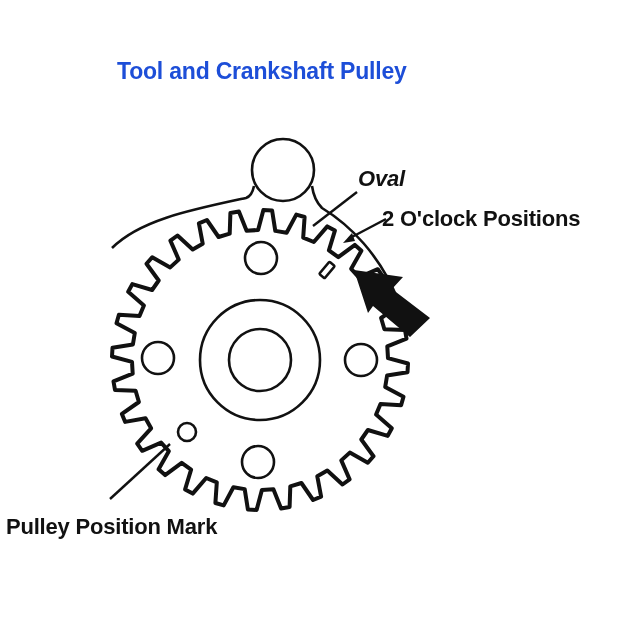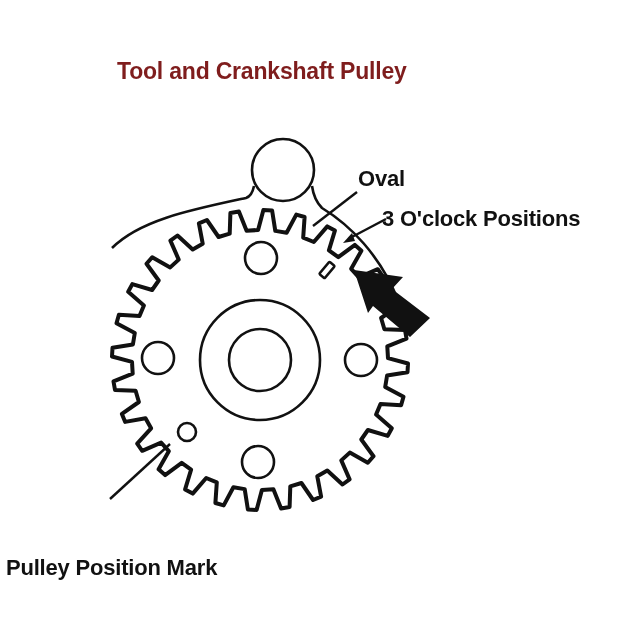--- a/index.html
+++ b/index.html
@@ -1,21 +1,21 @@
 <!DOCTYPE html>
 <html><head>
 <meta charset="utf-8">
 <style>
   html, body { margin:0; padding:0; background:#ffffff; }
   body { width:640px; height:640px; position:relative; overflow:hidden; font-family:"Liberation Sans", sans-serif; }
-  .title { position:absolute; left:117px; top:56px; font-weight:bold; font-size:23px; line-height:30px; color:#7f1d1d; letter-spacing:-0.2px; }
+  .title { position:absolute; left:117px; top:56px; font-weight:bold; font-size:23px; line-height:30px; color:#1d4ed8; letter-spacing:-0.2px; }
   .label { position:absolute; font-weight:bold; font-size:22px; color:#111111; white-space:nowrap; letter-spacing:-0.2px; }
-  #lbl-oval { left:358px; top:166px; }
+  #lbl-oval { left:358px; top:166px;font-style:italic; }
   #lbl-clock { left:382px; top:206px; }
-  #lbl-pulley { left:6px; top:514px;margin-top:41px; }
+  #lbl-pulley { left:6px; top:514px; }
   svg { position:absolute; left:0; top:0; }
 </style>
 </head>
 <body>
 
 <div class="title">
   <div>Tool and Crankshaft Pulley</div>
 </div>
 
 <svg width="640" height="640" viewBox="0 0 640 640">
@@ -43,14 +43,14 @@
 
   <line x1="386" y1="219" x2="350" y2="238" stroke="#111" stroke-width="2.4"></line>
   <polygon points="343,243 352,233 355,241" fill="#111"></polygon>
 
   <polygon points="354,270 403,277 392,289 430,318 410,337 373,306 368,313" fill="#111"></polygon>
 
   <line x1="110" y1="499" x2="170" y2="444" stroke="#111" stroke-width="2.4"></line>
 </svg>
 
 <div class="label" id="lbl-oval">Oval</div>
-<div class="label" id="lbl-clock">3 O'clock Positions</div>
+<div class="label" id="lbl-clock">2 O'clock Positions</div>
 <div class="label" id="lbl-pulley">Pulley Position Mark</div>
 
 </body></html>

